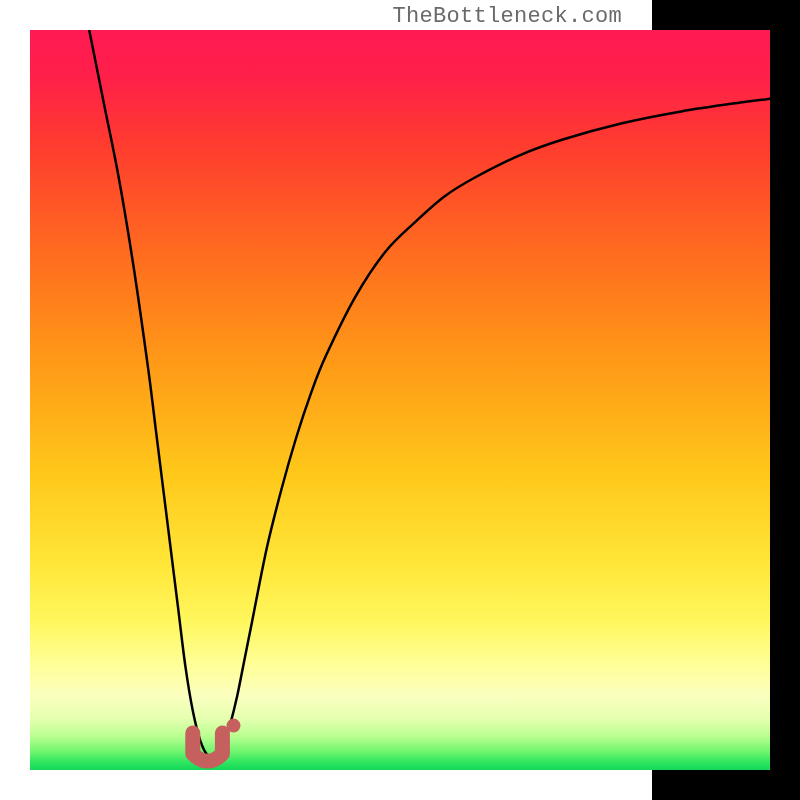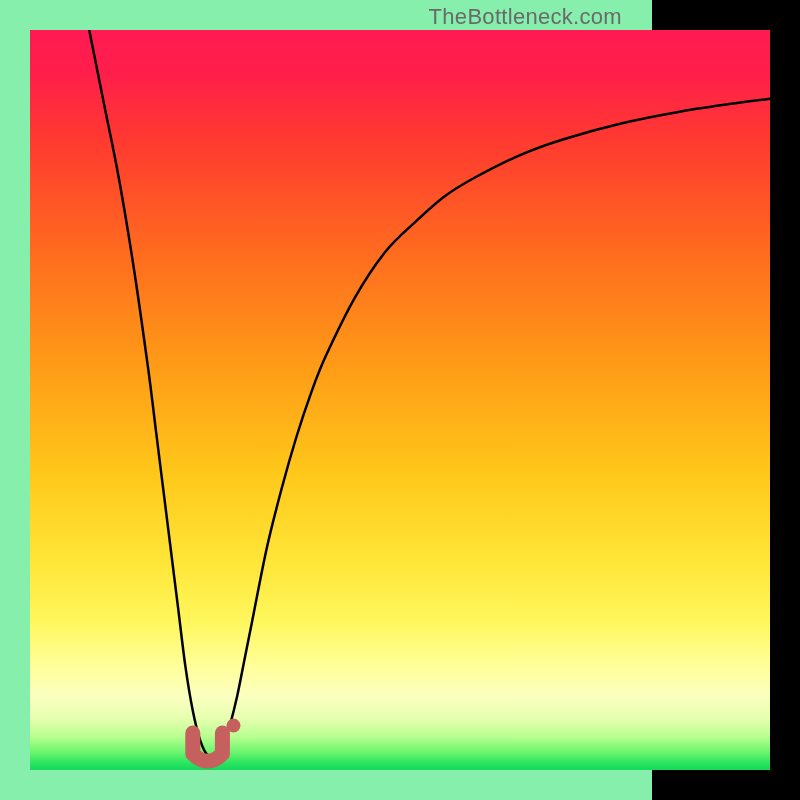--- a/index.html
+++ b/index.html
@@ -8,21 +8,22 @@
     width: 800px;
     height: 800px;
     overflow: hidden;
     background: #000;
     font-family: Arial, Helvetica, sans-serif;
   }
   .frame {
     position: relative;
     width: 652px;
     height: 800px;
-    background: #86efac;
+    background: #ffffff;
+    font-family: Liberation Mono, monospace;
   }
   .plot-area {
     position: absolute;
     left: 30px;
     top: 30px;
     width: 740px;
     height: 740px;
     overflow: hidden;
   }
   .gradient-bg {

